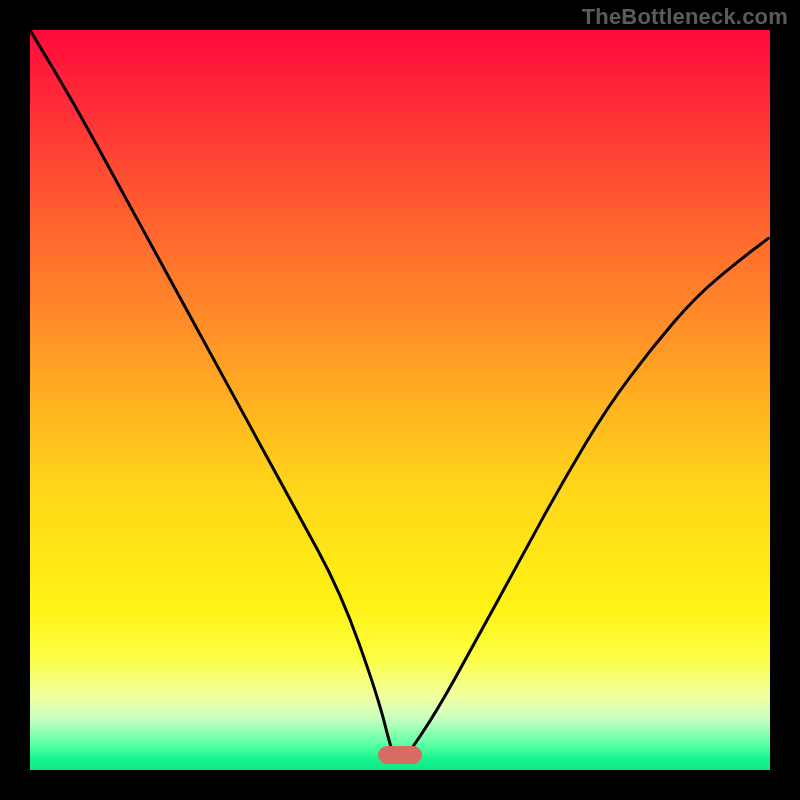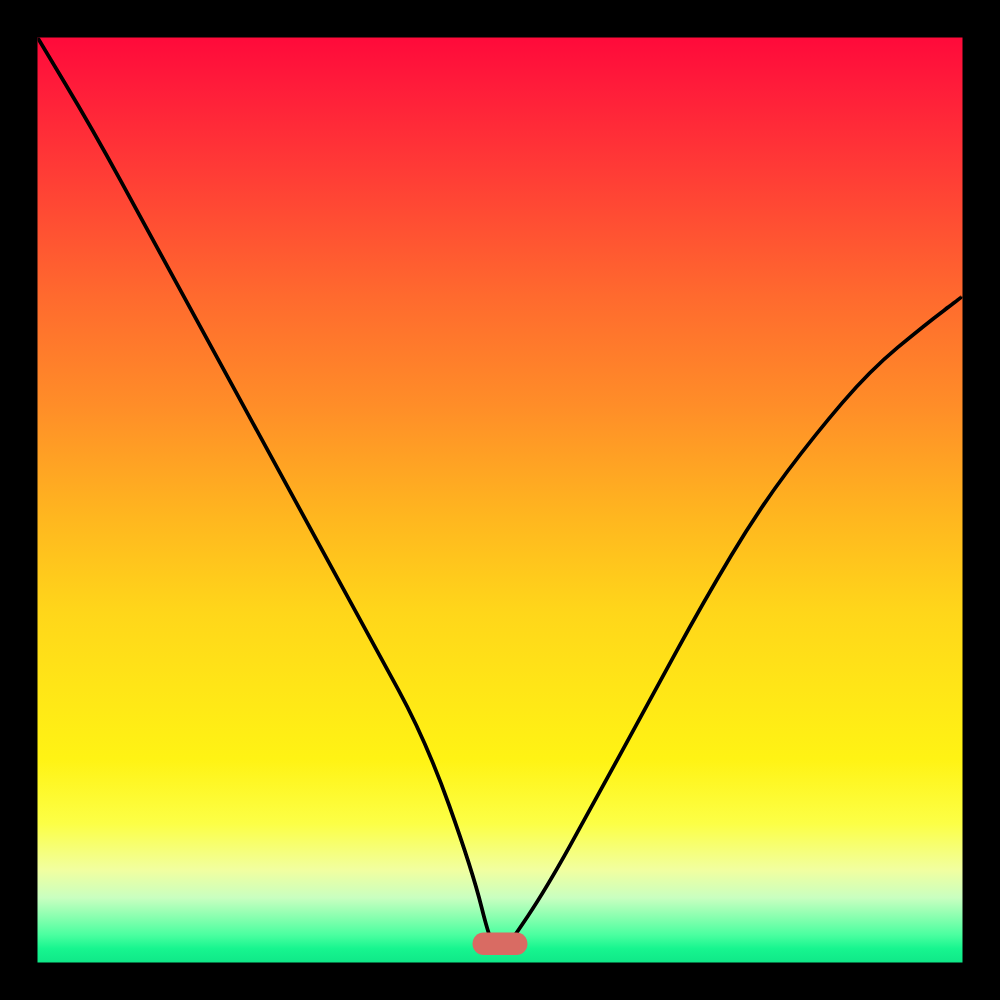--- a/index.html
+++ b/index.html
@@ -69,20 +69,21 @@
     left: 0;
     width: 740px;
     height: 740px;
     pointer-events: none;
   }
 </style>
 </head>
 <body>
 
 <div class="frame">
+  <div class="watermark">TheBottleneck.com</div>
 
   <div class="plot">
     <svg class="curve" viewBox="0 0 740 740" preserveAspectRatio="none">
       <path fill="none" stroke="#000" stroke-width="3" d="M 0.0 0.0 Q 0.0 0.0 22.2 37.0 Q 44.4 74.0 66.6 114.7 Q 88.8 155.4 111.0 196.1 Q 133.2 236.8 155.4 277.5 Q 177.6 318.2 199.8 358.9 Q 222.0 399.6 244.2 440.3 Q 266.4 481.0 288.6 521.7 Q 310.8 562.4 329.3 614.2 Q 347.8 666.0 355.2 695.6 Q 362.6 725.2 366.3 728.9 Q 370.0 732.6 373.7 728.9 Q 377.4 725.2 392.2 703.0 Q 407.0 680.8 425.5 647.5 Q 444.0 614.2 466.2 573.5 Q 488.4 532.8 510.6 492.1 Q 532.8 451.4 555.0 414.4 Q 577.2 377.4 599.4 347.8 Q 621.6 318.2 643.8 292.3 Q 666.0 266.4 688.2 247.9 Q 710.4 229.4 725.2 218.3 T 740.0 207.2"></path>
     </svg>
     <div class="marker" style="background:#d96b63; left:370px; transform:translateX(-50%);"></div>
   </div>
 </div>
 
 </body></html>

